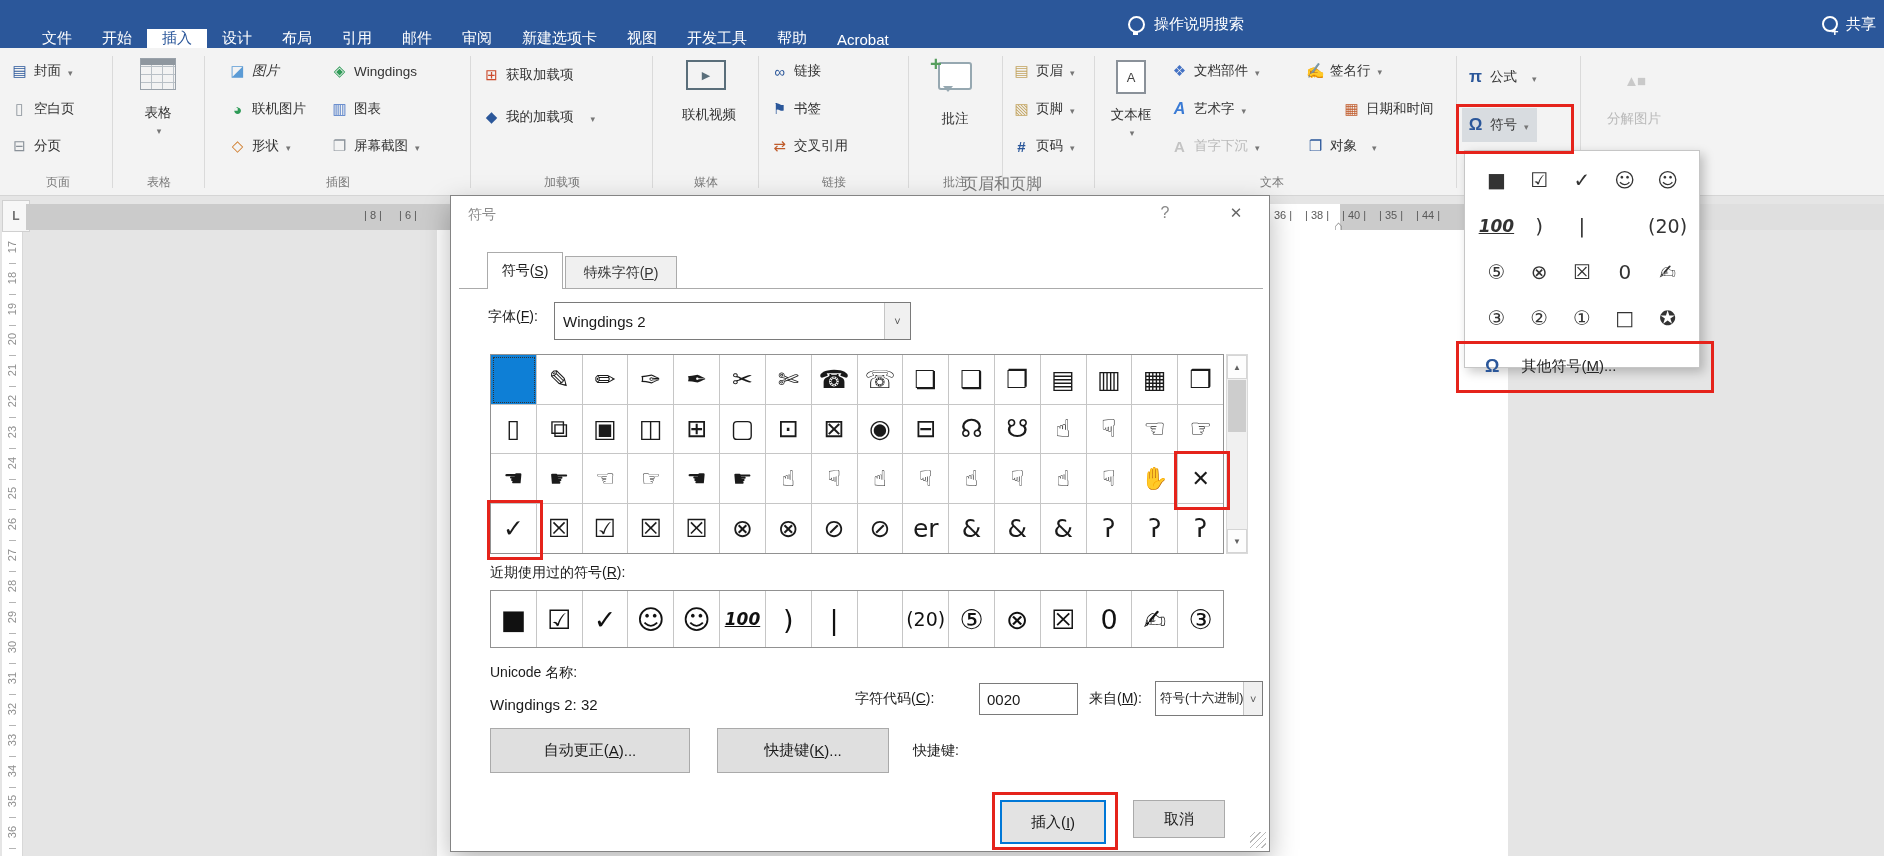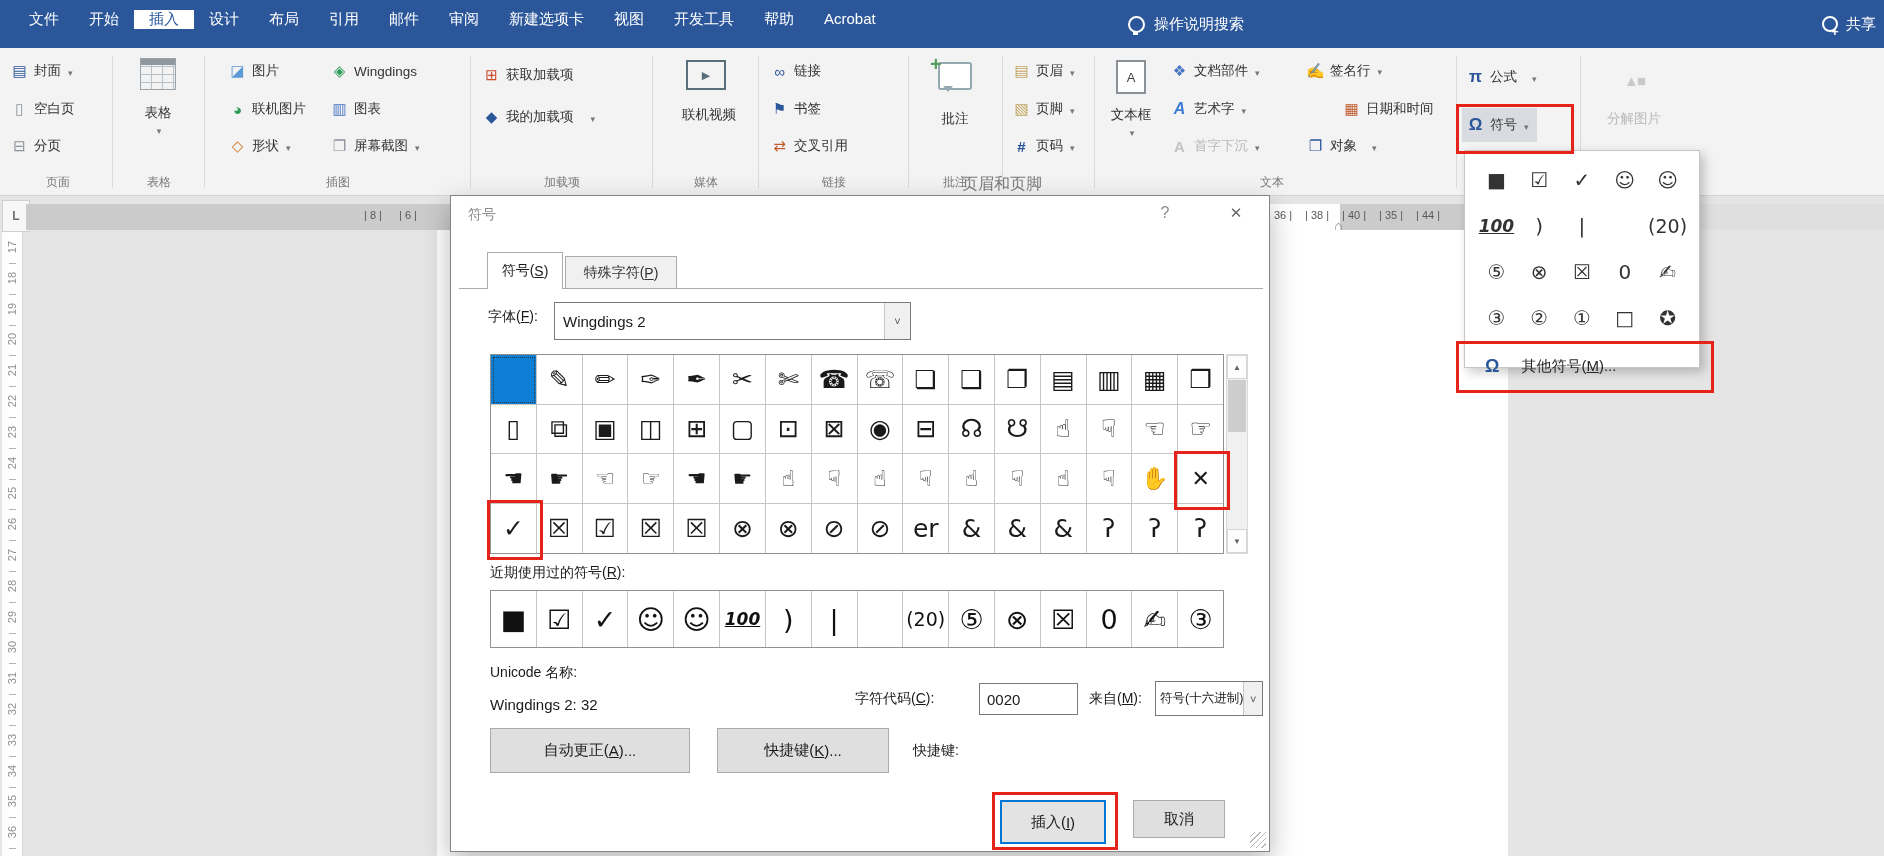--- a/index.html
+++ b/index.html
@@ -1,21 +1,21 @@
 <!DOCTYPE html>
 <html><head>
 <meta charset="utf-8">
 <style>
   html,body{margin:0;padding:0;}
   body{font-family:"Liberation Sans","DejaVu Sans",sans-serif;-webkit-font-smoothing:antialiased;}
   #app{position:relative;width:1884px;height:856px;background:#e5e5e5;overflow:hidden;font-size:14px;color:#333;}
 
   
   #tabbar{position:absolute;left:0;top:0;width:1884px;height:48px;background:#2b579a;display:flex;align-items:stretch;}
-  #tabs{display:flex;align-items:flex-start;padding-left:14px;}
+  #tabs{display:flex;align-items:flex-end;padding-left:14px;margin-left:13px;}
   .tab{display:flex;align-items:center;padding:0 15px;color:#fff;font-size:15px;cursor:default;margin-top:10px;}
   .tab.sel{background:#fff;color:#2b579a;}
   #searchbox{position:absolute;left:1128px;top:0;height:48px;display:flex;align-items:center;gap:9px;color:#fff;font-size:15px;}
   #share{position:absolute;right:8px;top:0;height:48px;display:flex;align-items:center;gap:8px;color:#fff;font-size:15px;}
   .i-bulb{width:13px;height:13px;border:2px solid #fff;border-radius:50%;position:relative;}
   .i-bulb::after{content:"";position:absolute;left:3px;top:13px;width:5px;height:4px;background:#fff;}
   .i-person{width:12px;height:12px;border:2px solid #fff;border-radius:50%;position:relative;}
   .i-person::after{content:"+";position:absolute;left:7px;top:6px;color:#fff;font-size:13px;font-weight:bold;}
 
   
@@ -184,21 +184,21 @@
     <div class="gdiv" style="left:112px;"></div>
 
     <div class="bigbtn" style="left:116px;top:10px;width:84px;">
       <span class="i-tablegrid"></span>
       <span style="margin-top:14px;">表格</span>
       <span class="car"></span>
     </div>
     <div class="glabel" style="left:116px;width:86px;">表格</div>
     <div class="gdiv" style="left:204px;"></div>
 
-    <div class="sbtn" style="left:228px;top:10px;">
+    <div class="sbtn" style="left:228px;top:10px;font-style:italic;">
       <span class="i i-picture"></span>
       <span>图片</span>
     </div>
     <div class="sbtn" style="left:228px;top:48px;">
       <span class="i i-onlinepic"></span>
       <span>联机图片</span>
     </div>
     <div class="sbtn" style="left:228px;top:85px;">
       <span class="i i-shapes"></span>
       <span>形状</span>

